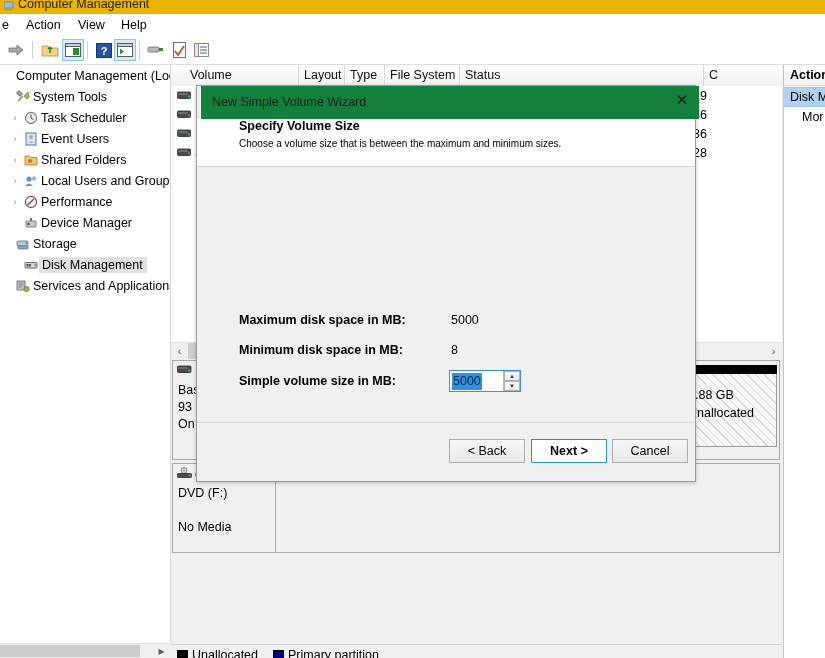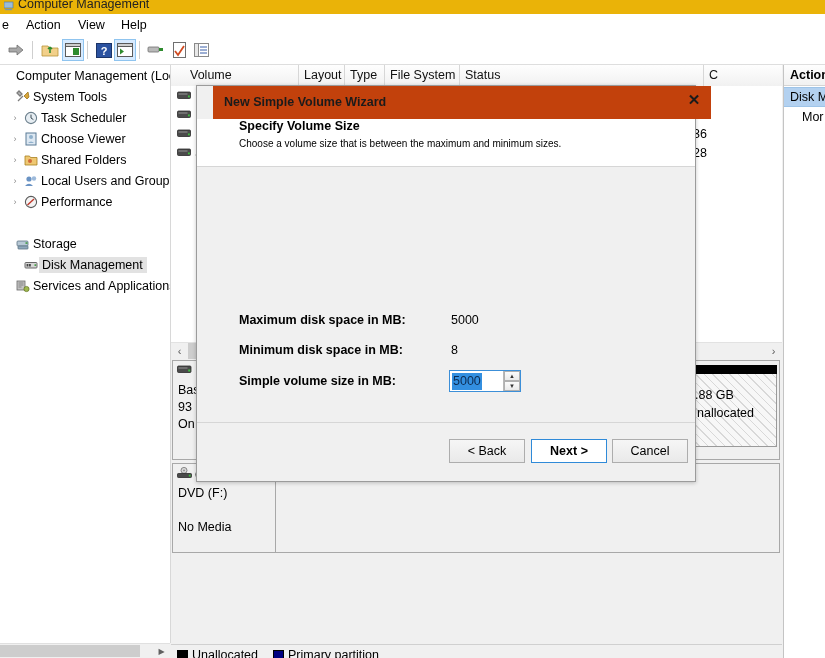--- a/index.html
+++ b/index.html
@@ -198,23 +198,22 @@
   }
 
   
   .dialog {
     position: absolute; left: 196px; top: 85px; width: 498px; height: 395px;
     background: #f0f0f0;
     border: 1px solid #9b9b9b;
     box-shadow: 0 1px 4px rgba(0,0,0,0.22);
   }
   .dlg-title {
-    position: absolute; left: 16px; top: 0; width: 100%; height: 33px;
-    background: #c2410c;
-    font-weight: bold;
+    position: absolute; left: 4px; top: 0; width: 100%; height: 33px;
+    background: #15803d;
   }
   .dlg-title .dt-text {
     position: absolute; left: 11px; top: 9px; font-size: 12.5px; color: #1b1b1b;
     white-space: nowrap;
   }
   .dlg-close {
     position: absolute; right: 0px; top: 0px; width: 34px; height: 26px;
     display: flex; align-items: center; justify-content: center;
     font-size: 15px; color: #1b1b1b; line-height: 1;
   }
@@ -380,21 +379,21 @@
 
     <div class="treeitem" style="top:64px; padding-left:8px">
       <span class="twist">›</span>
       <span class="ticon">
         <svg width="14" height="14" viewBox="0 0 14 14">
           <rect x="2" y="1" width="10" height="12" fill="#dde8f2" stroke="#5a7b96"></rect>
           <circle cx="7" cy="5" r="2" fill="#8fb0cc"></circle>
           <path d="M4 11 q3-3 6 0" fill="#8fb0cc"></path>
         </svg>
       </span>
-      <span class="tlabel">Choose Viewer</span>
+      <span class="tlabel">Event Users</span>
     </div>
 
     <div class="treeitem" style="top:85px; padding-left:8px">
       <span class="twist">›</span>
       <span class="ticon">
         <svg width="14" height="14" viewBox="0 0 14 14">
           <path d="M1 3 h4.5 l1 1.5 H13 v7.5 H1 Z" fill="#efc873" stroke="#a8801f" stroke-width="0.8"></path>
           <circle cx="6" cy="8" r="2" fill="#d06a3a"></circle>
         </svg>
       </span>
@@ -417,20 +416,31 @@
       <span class="twist">›</span>
       <span class="ticon">
         <svg width="14" height="14" viewBox="0 0 14 14">
           <circle cx="7" cy="7" r="5.6" fill="#f4f4f4" stroke="#5a5a5a" stroke-width="1.1"></circle>
           <path d="M3.5 10 L10 4" stroke="#c0392b" stroke-width="1.4"></path>
         </svg>
       </span>
       <span class="tlabel">Performance</span>
     </div>
 
+    <div class="treeitem" style="top:148px; padding-left:8px">
+      <span class="twist"></span>
+      <span class="ticon">
+        <svg width="14" height="14" viewBox="0 0 14 14">
+          <rect x="2" y="5" width="10" height="6" rx="0.6" fill="#c9c9c9" stroke="#707070" stroke-width="0.8"></rect>
+          <rect x="6" y="2" width="2" height="3" fill="#707070"></rect>
+          <rect x="3.5" y="7" width="2" height="2" fill="#444"></rect>
+        </svg>
+      </span>
+      <span class="tlabel">Device Manager</span>
+    </div>
 
     <div class="treeitem" style="top:169px">
       <span class="twist"></span>
       <span class="ticon">
         <svg width="14" height="14" viewBox="0 0 14 14">
           <rect x="1" y="4" width="11" height="5" rx="1" fill="#b8c9d6" stroke="#5d7585" stroke-width="0.8"></rect>
           <rect x="2" y="9" width="10" height="3" rx="0.6" fill="#8fa8bb" stroke="#5d7585" stroke-width="0.8"></rect>
           <rect x="9.5" y="5.3" width="2" height="1.5" fill="#3a9b3a"></rect>
         </svg>
       </span>

